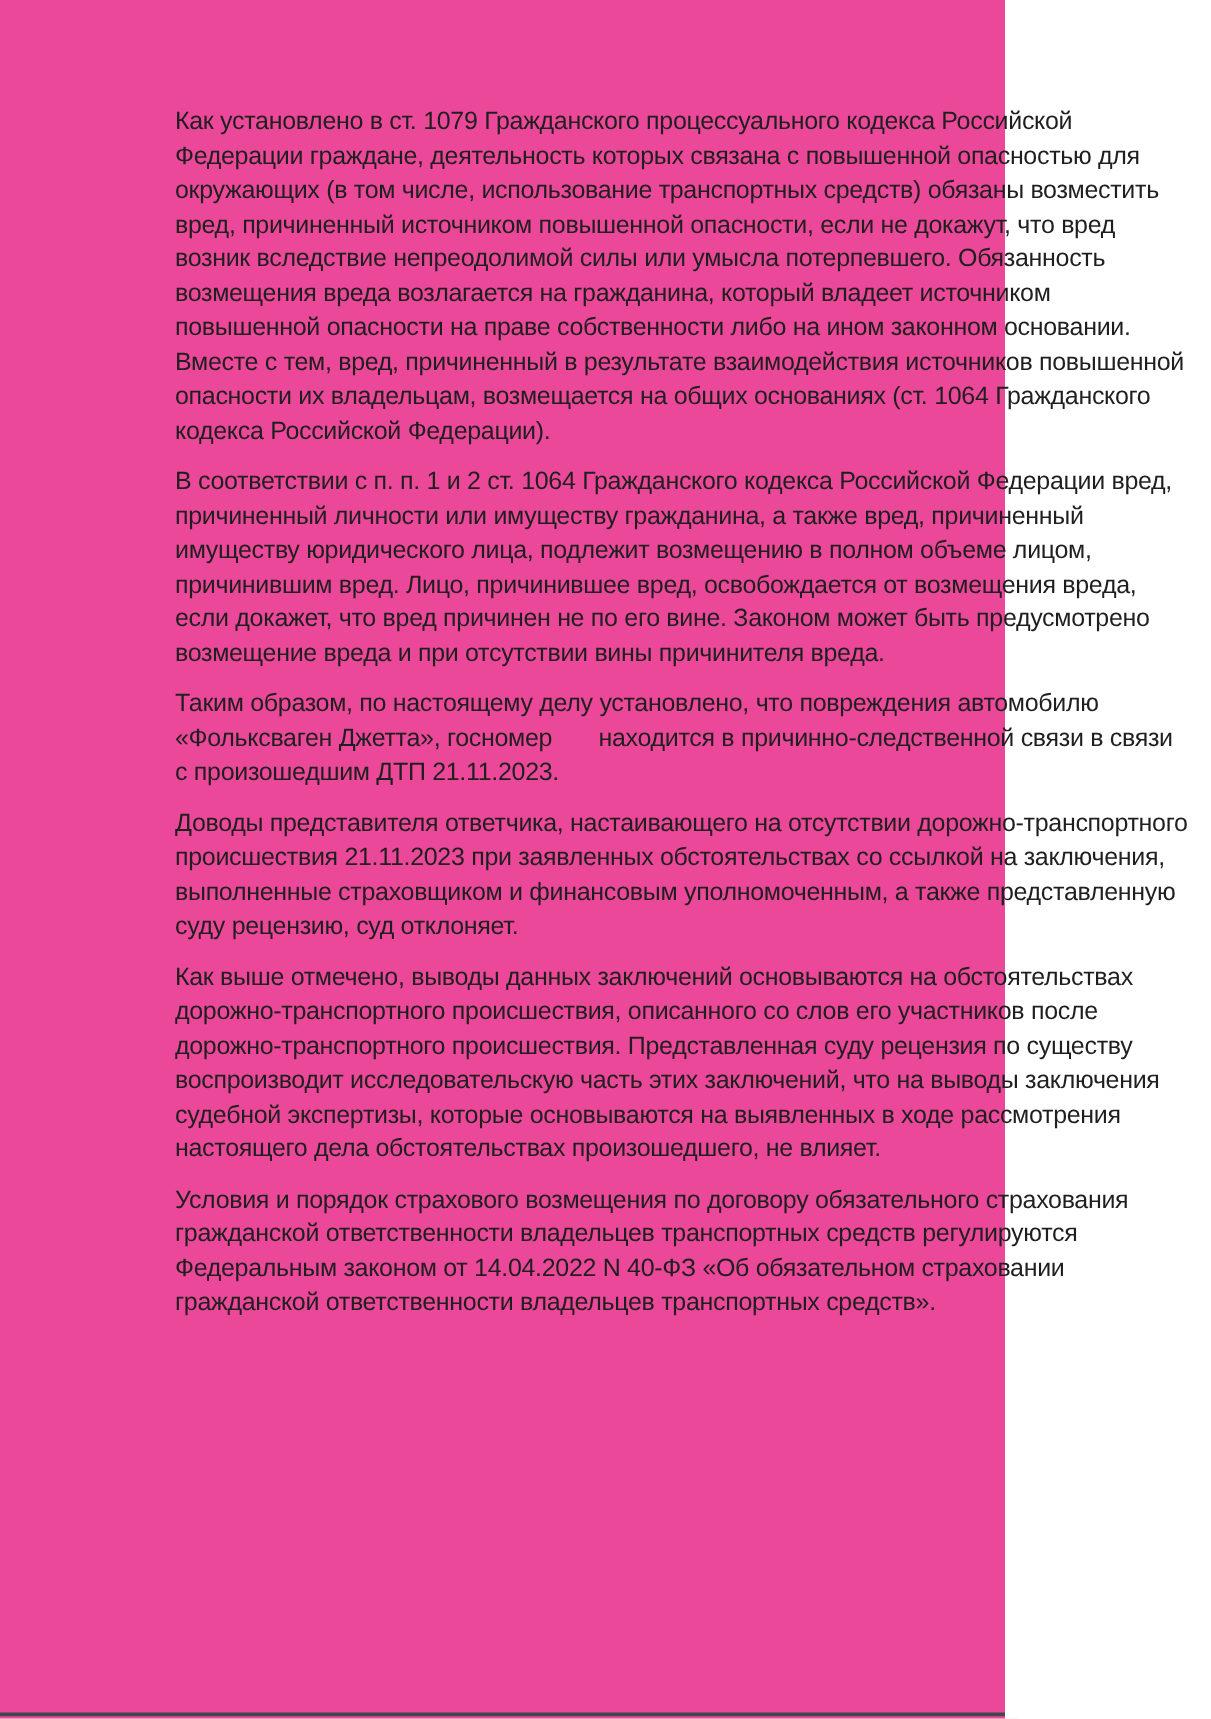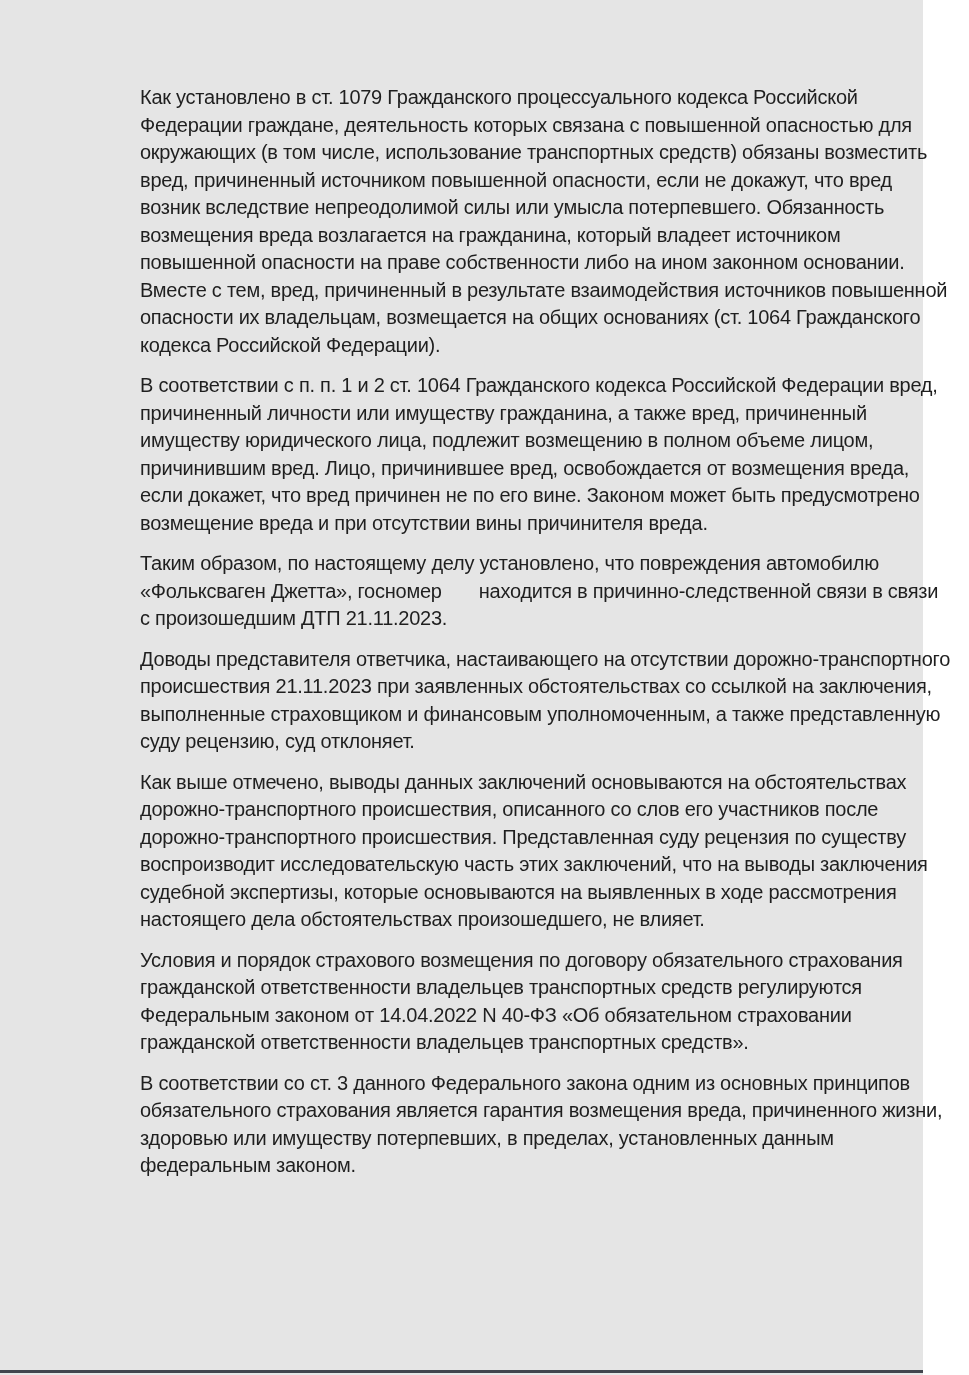--- a/index.html
+++ b/index.html
@@ -5,23 +5,23 @@
   html, body {
     margin: 0;
     padding: 0;
     width: 969px;
     height: 1375px;
     background: #ffffff;
     overflow: hidden;
   }
   .page {
     position: relative;
-    width: 923px;
+    width: 804px;
     height: 1375px;
-    background: #e5e5e5;
+    background: #ec4899;
     font-family: "Liberation Sans", "DejaVu Sans", sans-serif;
   }
   .doc-content {
     position: absolute;
     left: 140px;
     top: 84px;
     width: 812px;
     color: #1f1f1f;
   }
   .doc-content p {
@@ -46,16 +46,15 @@
 <body>
 
 <div class="page">
   <div class="doc-content">
     <p>Как установлено в ст. 1079 Гражданского процессуального кодекса Российской Федерации граждане, деятельность которых связана с повышенной опасностью для окружающих (в том числе, использование транспортных средств) обязаны возместить вред, причиненный источником повышенной опасности, если не докажут, что вред возник вследствие непреодолимой силы или умысла потерпевшего. Обязанность возмещения вреда возлагается на гражданина, который владеет источником повышенной опасности на праве собственности либо на ином законном основании. Вместе с тем, вред, причиненный в результате взаимодействия источников повышенной опасности их владельцам, возмещается на общих основаниях (ст. 1064 Гражданского кодекса Российской Федерации).</p>
     <p>В соответствии с п. п. 1 и 2 ст. 1064 Гражданского кодекса Российской Федерации вред, причиненный личности или имуществу гражданина, а также вред, причиненный имуществу юридического лица, подлежит возмещению в полном объеме лицом, причинившим вред. Лицо, причинившее вред, освобождается от возмещения вреда, если докажет, что вред причинен не по его вине. Законом может быть предусмотрено возмещение вреда и при отсутствии вины причинителя вреда.</p>
     <p>Таким образом, по настоящему делу установлено, что повреждения автомобилю «Фольксваген Джетта», госномер       находится в причинно-следственной связи в связи с произошедшим ДТП 21.11.2023.</p>
     <p>Доводы представителя ответчика, настаивающего на отсутствии дорожно-транспортного происшествия 21.11.2023 при заявленных обстоятельствах со ссылкой на заключения, выполненные страховщиком и финансовым уполномоченным, а также представленную суду рецензию, суд отклоняет.</p>
     <p>Как выше отмечено, выводы данных заключений основываются на обстоятельствах дорожно-транспортного происшествия, описанного со слов его участников после дорожно-транспортного происшествия. Представленная суду рецензия по существу воспроизводит исследовательскую часть этих заключений, что на выводы заключения судебной экспертизы, которые основываются на выявленных в ходе рассмотрения настоящего дела обстоятельствах произошедшего, не влияет.</p>
     <p>Условия и порядок страхового возмещения по договору обязательного страхования гражданской ответственности владельцев транспортных средств регулируются Федеральным законом от 14.04.2022 N 40-ФЗ «Об обязательном страховании гражданской ответственности владельцев транспортных средств».</p>
-    <p>В соответствии со ст. 3 данного Федерального закона одним из основных принципов обязательного страхования является гарантия возмещения вреда, причиненного жизни, здоровью или имуществу потерпевших, в пределах, установленных данным федеральным законом.</p>
   </div>
   <div class="bottom-divider"></div>
 </div>
 
 </body></html>

